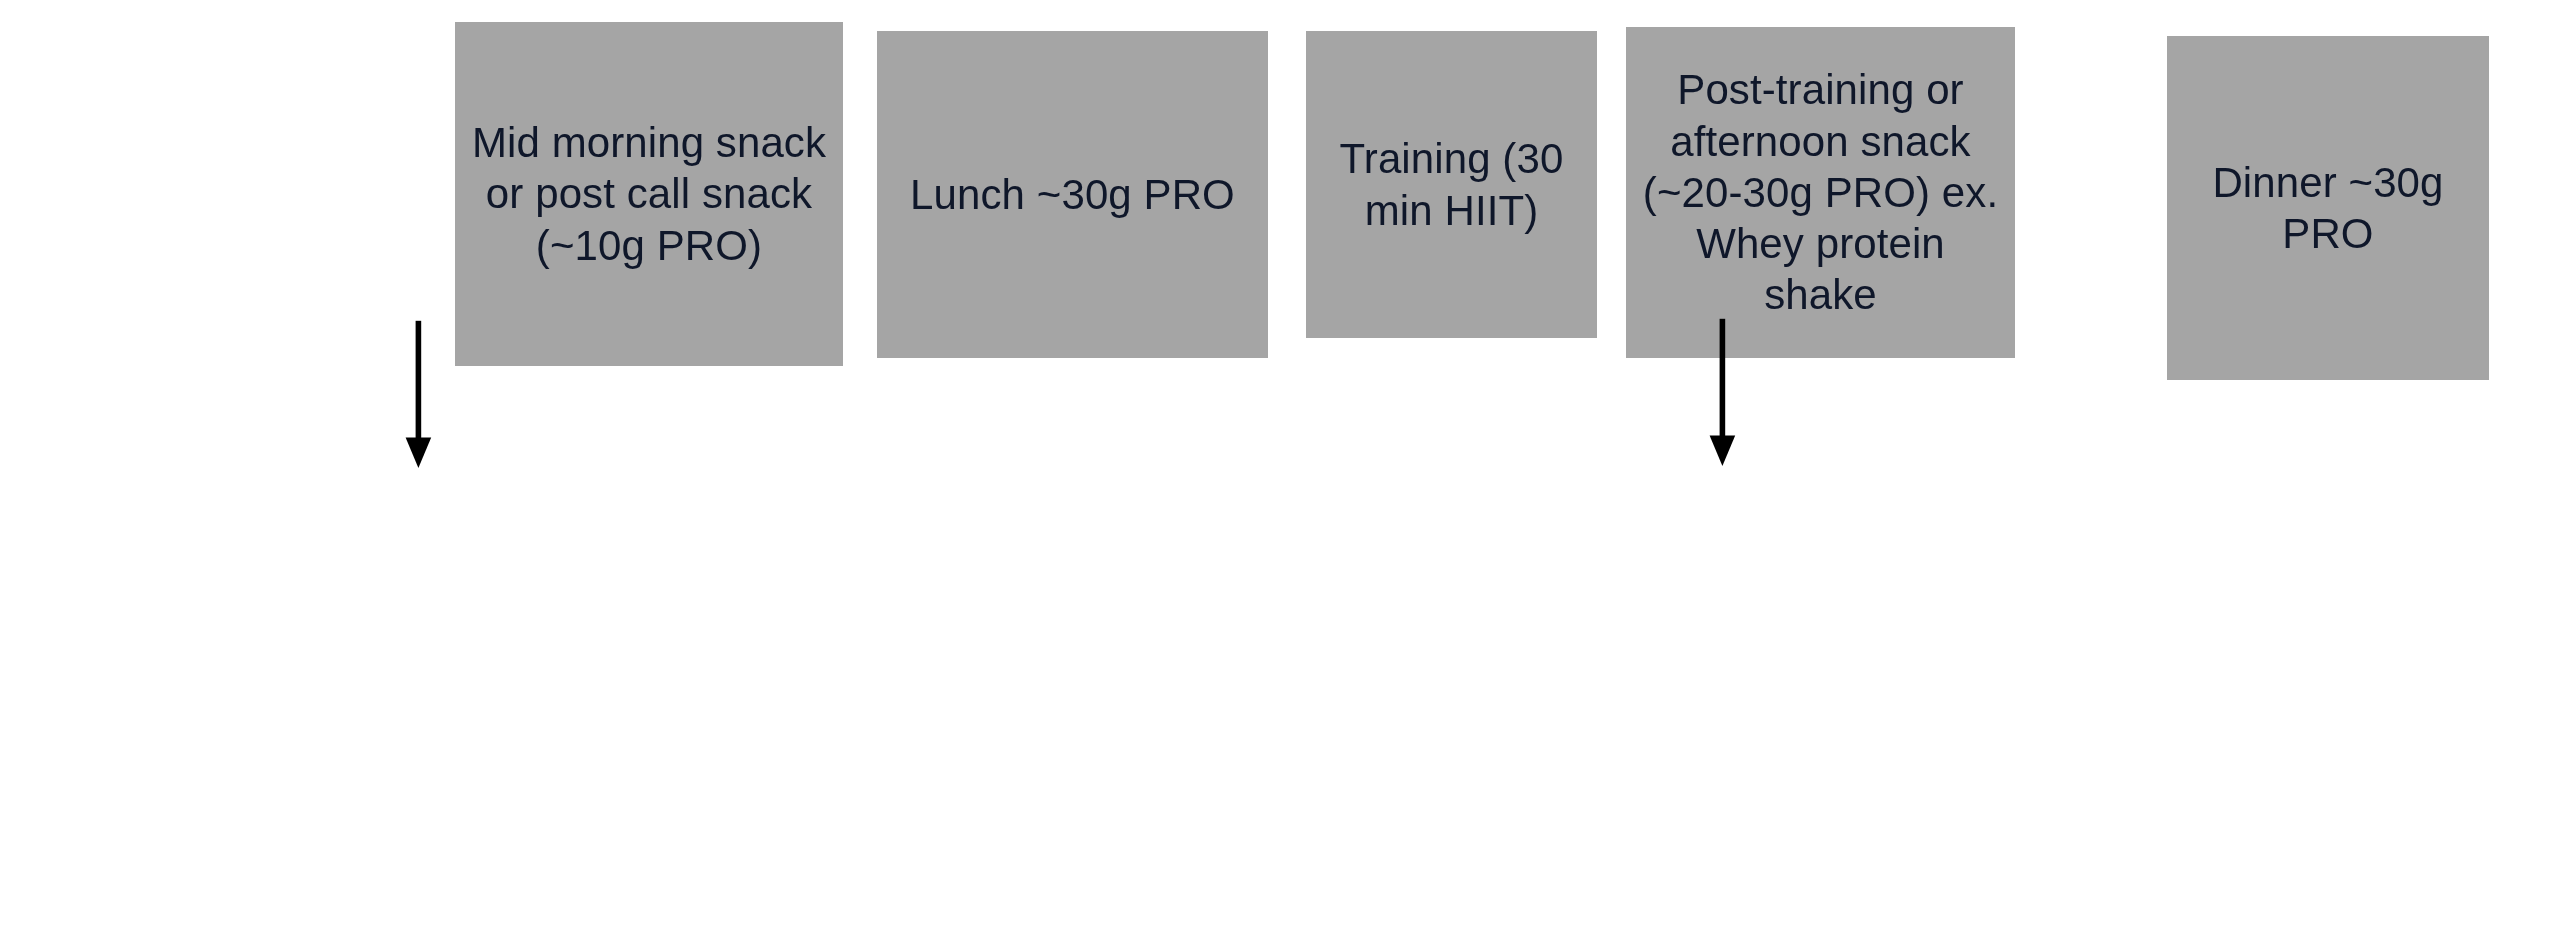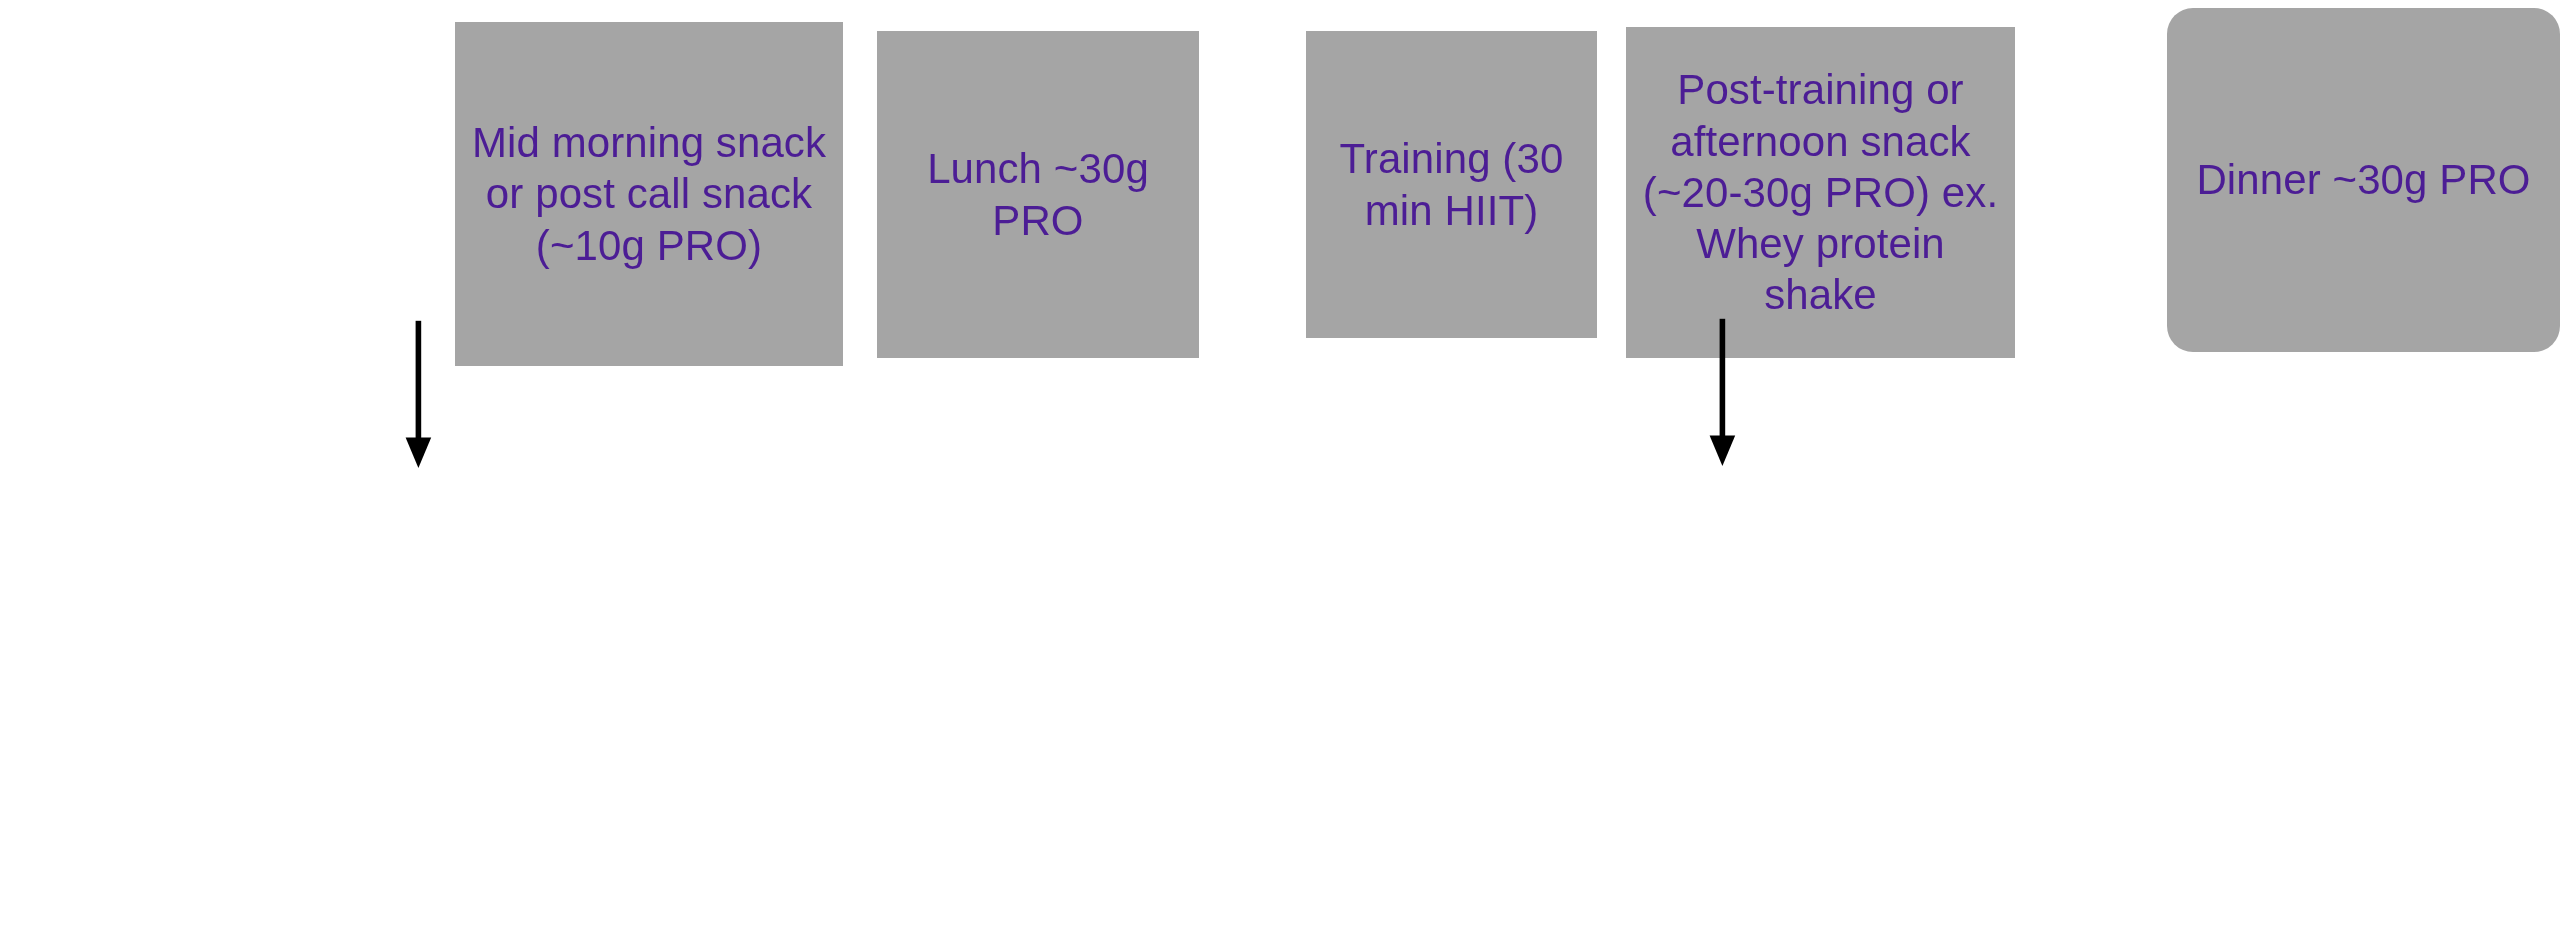--- a/index.html
+++ b/index.html
@@ -14,21 +14,21 @@
     position: relative;
     width: 2576px;
     height: 934px;
     background: #ffffff;
     overflow: hidden;
   }
   .stage-box {
     position: absolute;
     box-sizing: border-box;
     background: #a5a5a5;
-    color: #4c1d95;
+    color: #0f172a;
     display: flex;
     align-items: center;
     justify-content: center;
     text-align: center;
     font-size: 42px;
     line-height: 1.22;
     font-weight: 400;
     padding: 3.2px 9.7px;
     letter-spacing: 0.1px;
   }
@@ -66,33 +66,33 @@
 </head>
 <body>
 
 <div id="canvas">
 
 
   <div class="stage-box" style="left:447px; top:22px; width:388px; height:344px;margin-left:8px;">
     <span>Mid morning snack or post call snack (~10g PRO)</span>
   </div>
 
-  <div class="stage-box" style="left:877px; top:31px; width:322px; height:327px;">
+  <div class="stage-box" style="left:877px; top:31px; width:391px; height:327px;">
     <span>Lunch ~30g PRO</span>
   </div>
 
   <div class="stage-box" style="left:1306px; top:31px; width:291px; height:307px;">
     <span>Training (30 min HIIT)</span>
   </div>
 
   <div class="stage-box" style="left:1626px; top:27px; width:389px; height:331px;">
     <span>Post-training or afternoon snack (~20-30g PRO) ex. Whey protein shake</span>
   </div>
 
-  <div class="stage-box" style="left:2167px; top:8px; width:393px; height:344px;border-radius:26px;">
+  <div class="stage-box" style="left:2167px; top:36px; width:322px; height:344px;">
     <span>Dinner ~30g PRO</span>
   </div>
 
   <div class="arrow" style="left:404px; top:315px;">
     <svg width="32" height="162" viewBox="0 0 40 200" aria-hidden="true">
       <line x1="18" y1="6" x2="18" y2="165" stroke="#000000" stroke-width="7"></line>
       <polygon points="18,190 2,152 34,152" fill="#000000"></polygon>
     </svg>
   </div>
 

